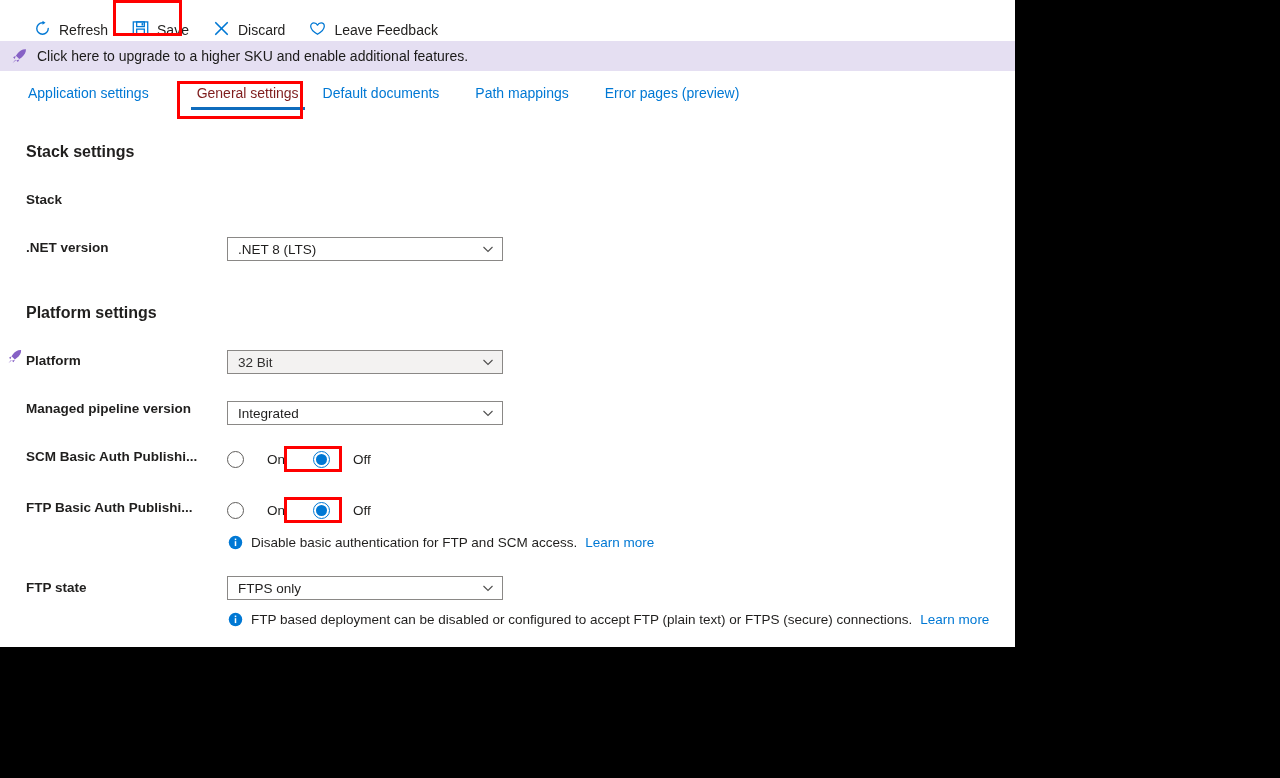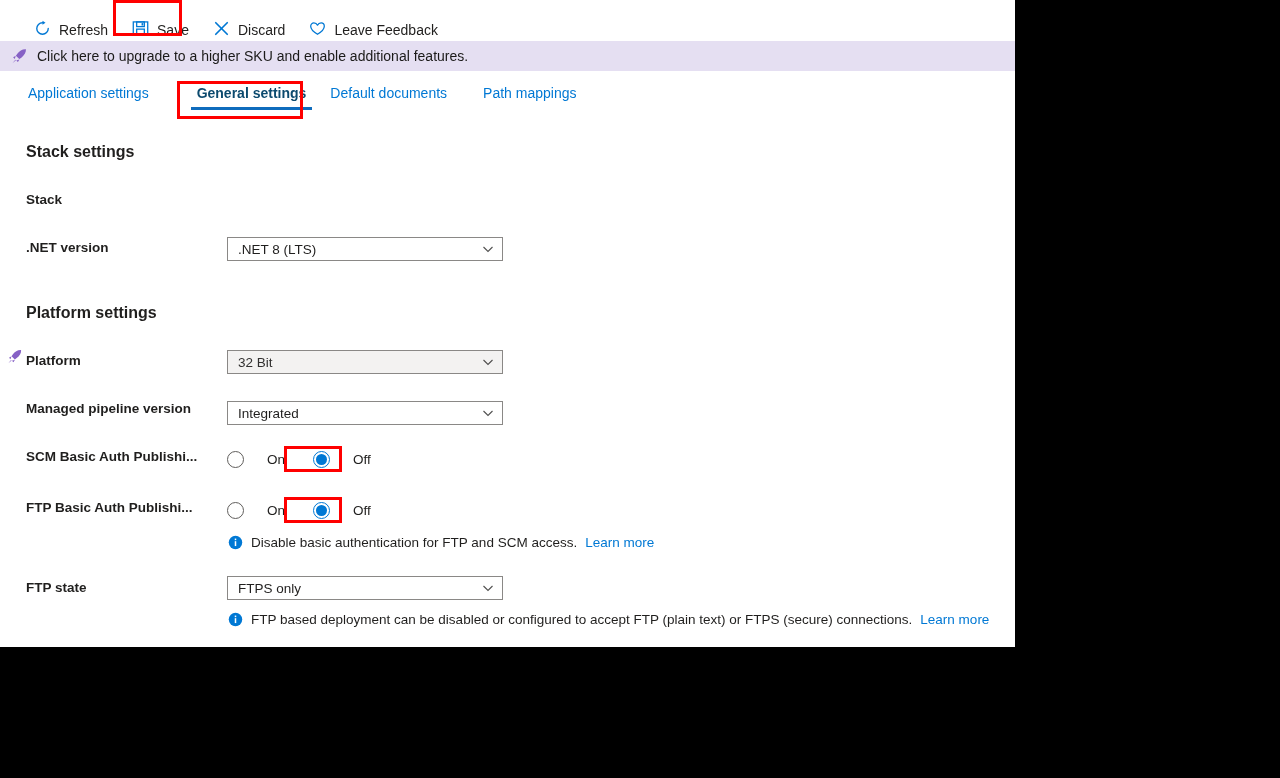--- a/index.html
+++ b/index.html
@@ -105,22 +105,22 @@
   .tab {
     position: relative;
     font-size: 14px;
     color: #0078d4;
     padding: 14px 18px 12px 0;
     margin-right: 18px;
     cursor: pointer;
     white-space: nowrap;
   }
   .tab.tab-active {
-    color: #0c4a6e;
-    font-weight: bold;
+    color: #7f1d1d;
+    font-weight: normal;
     padding-left: 12px;
     padding-right: 12px;
     margin-right: 12px;
   }
   .tab.tab-active .tab-underline {
     position: absolute;
     left: 6px;
     right: 6px;
     bottom: 3px;
     height: 3px;
@@ -318,20 +318,23 @@
       <div class="tab tab-active">
         <span>General settings</span>
         <span class="tab-underline"></span>
       </div>
       <div class="tab">
         <span>Default documents</span>
       </div>
       <div class="tab">
         <span>Path mappings</span>
       </div>
+      <div class="tab">
+        <span>Error pages (preview)</span>
+      </div>
     </div>
     <div id="tab-highlight"></div>
 
     <div id="form">
 
       <div class="section-title" style="top: 24px;">Stack settings</div>
 
       <div class="field-label" style="top: 73px;">Stack</div>
 
       <div class="field-label" style="top: 121px;">.NET version</div>

